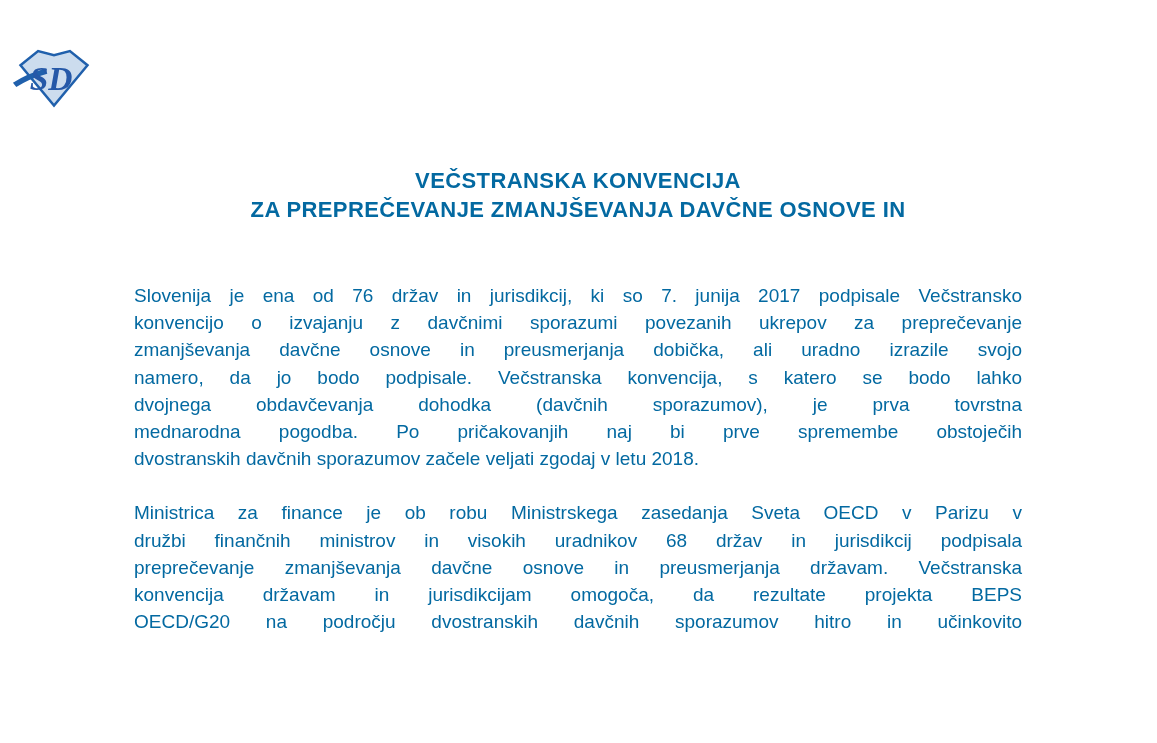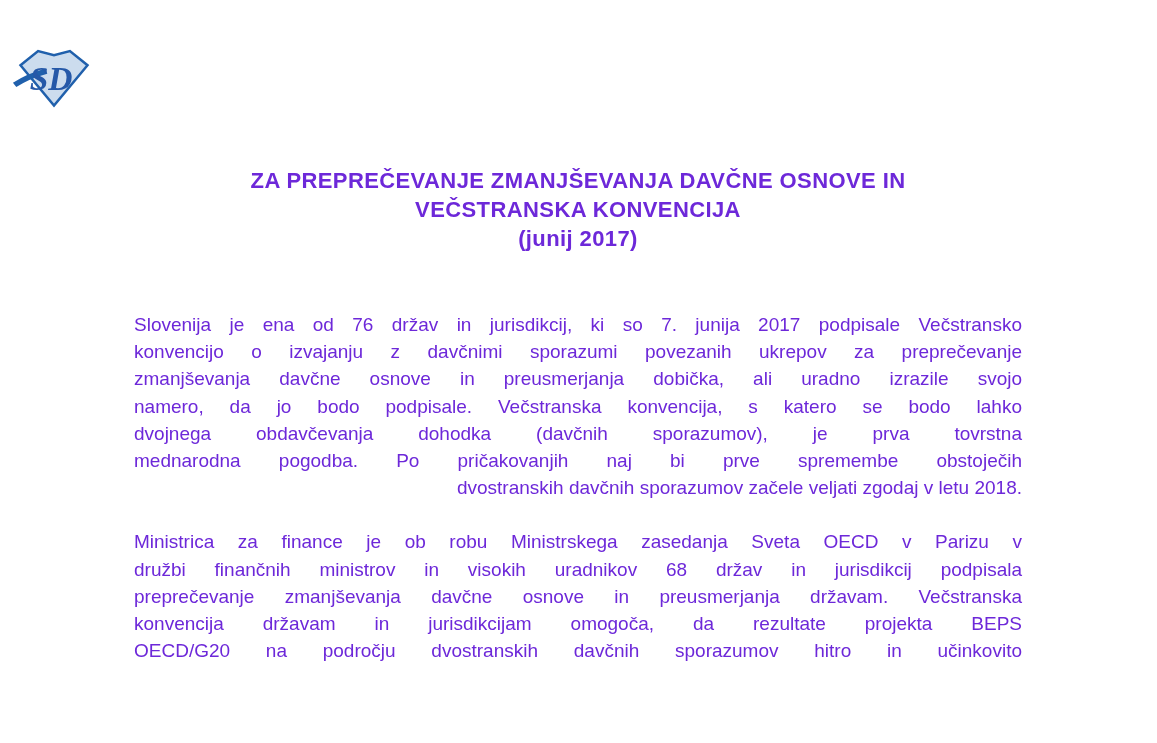--- a/index.html
+++ b/index.html
@@ -3,21 +3,21 @@
 <meta charset="utf-8">
 <style>
   html, body { margin: 0; padding: 0; background: #e8e8e8; }
   .page {
     position: relative;
     width: 1157px;
     height: 743px;
     background: #ffffff;
     overflow: hidden;
     font-family: "Liberation Sans", sans-serif;
-    color: #6d28d9;
+    color: #0369a1;
   }
   .logo {
     position: absolute;
     left: 12px;
     top: 46px;
     width: 84px;
     height: 62px;
   }
   .doc {
     position: absolute;
@@ -31,41 +31,40 @@
     line-height: 29px;
     letter-spacing: 0.4px;
     text-align: center;
     margin-bottom: 58px;
   }
   .para { font-size: 19px; line-height: 27.2px; margin-top: 12px; }
   .para + .para { margin-top: 27px; }
   
   .jl { text-align: justify; text-align-last: justify; }
   
-  .ll { text-align: right; }
+  .ll { text-align: left; }
 </style>
 </head>
 <body>
 
 <div class="page">
 
   <div class="logo">
     <svg width="84" height="62" viewBox="0 0 100 74" xmlns="http://www.w3.org/2000/svg">
       <path d="M 10 23 L 31 6 L 50 11 L 69 6 L 90 23 L 50 71 Z" stroke="#2060ac" stroke-width="3" stroke-linejoin="miter" fill="#ccdcee"></path>
       <path d="M 1 44 Q 18 33 40 27 L 42 33 Q 20 39 5 49 Z" fill="#2060ac"></path>
       <text x="21" y="52" font-size="40" font-weight="bold" font-style="italic" font-family="Liberation Serif, serif" fill="#2558a8">SD</text>
     </svg>
   </div>
 
   <div class="doc">
 
     <div class="title">
+      <div>VEČSTRANSKA KONVENCIJA</div>
       <div>ZA PREPREČEVANJE ZMANJŠEVANJA DAVČNE OSNOVE IN</div>
-      <div>VEČSTRANSKA KONVENCIJA</div>
-      <div>(junij 2017)</div>
     </div>
 
     <div class="para">
       <div class="jl">Slovenija je ena od 76 držav in jurisdikcij, ki so 7. junija 2017 podpisale Večstransko</div>
       <div class="jl">konvencijo o izvajanju z davčnimi sporazumi povezanih ukrepov za preprečevanje</div>
       <div class="jl">zmanjševanja davčne osnove in preusmerjanja dobička, ali uradno izrazile svojo</div>
       <div class="jl">namero, da jo bodo podpisale. Večstranska konvencija, s katero se bodo lahko</div>
       <div class="jl">dvojnega obdavčevanja dohodka (davčnih sporazumov), je prva tovrstna</div>
       <div class="jl">mednarodna pogodba. Po pričakovanjih naj bi prve spremembe obstoječih</div>
       <div class="ll">dvostranskih davčnih sporazumov začele veljati zgodaj v letu 2018.</div>

